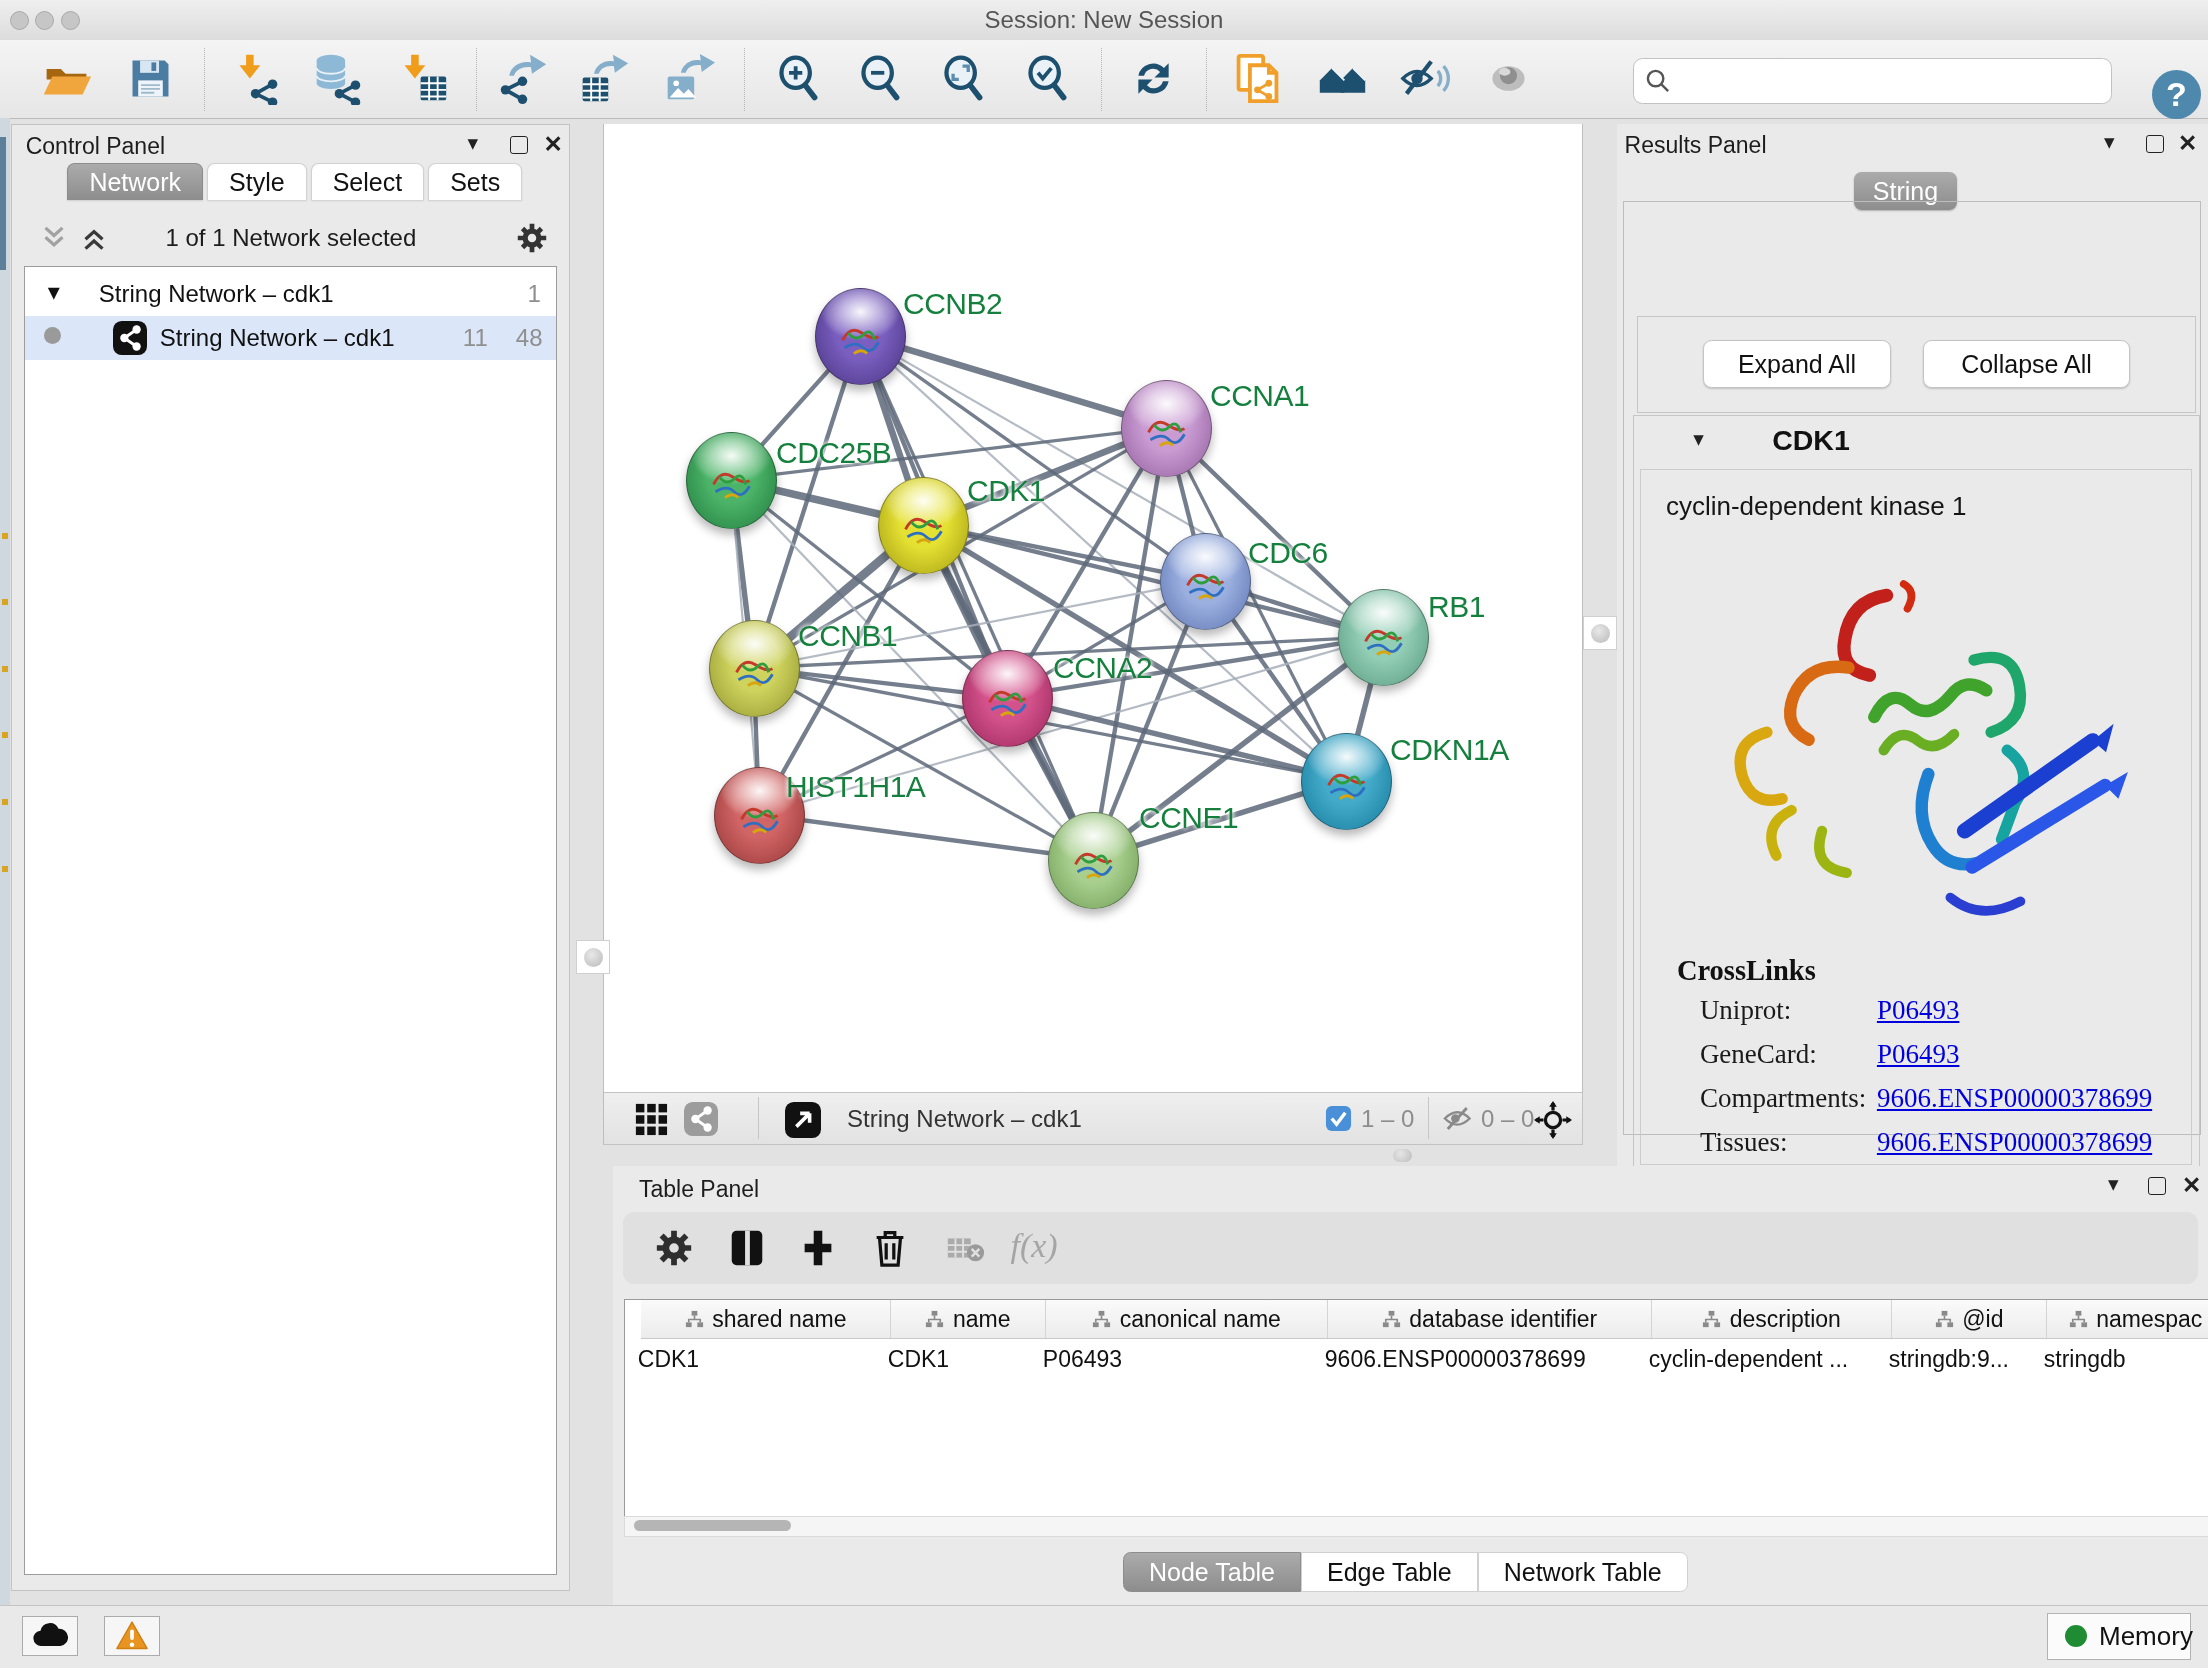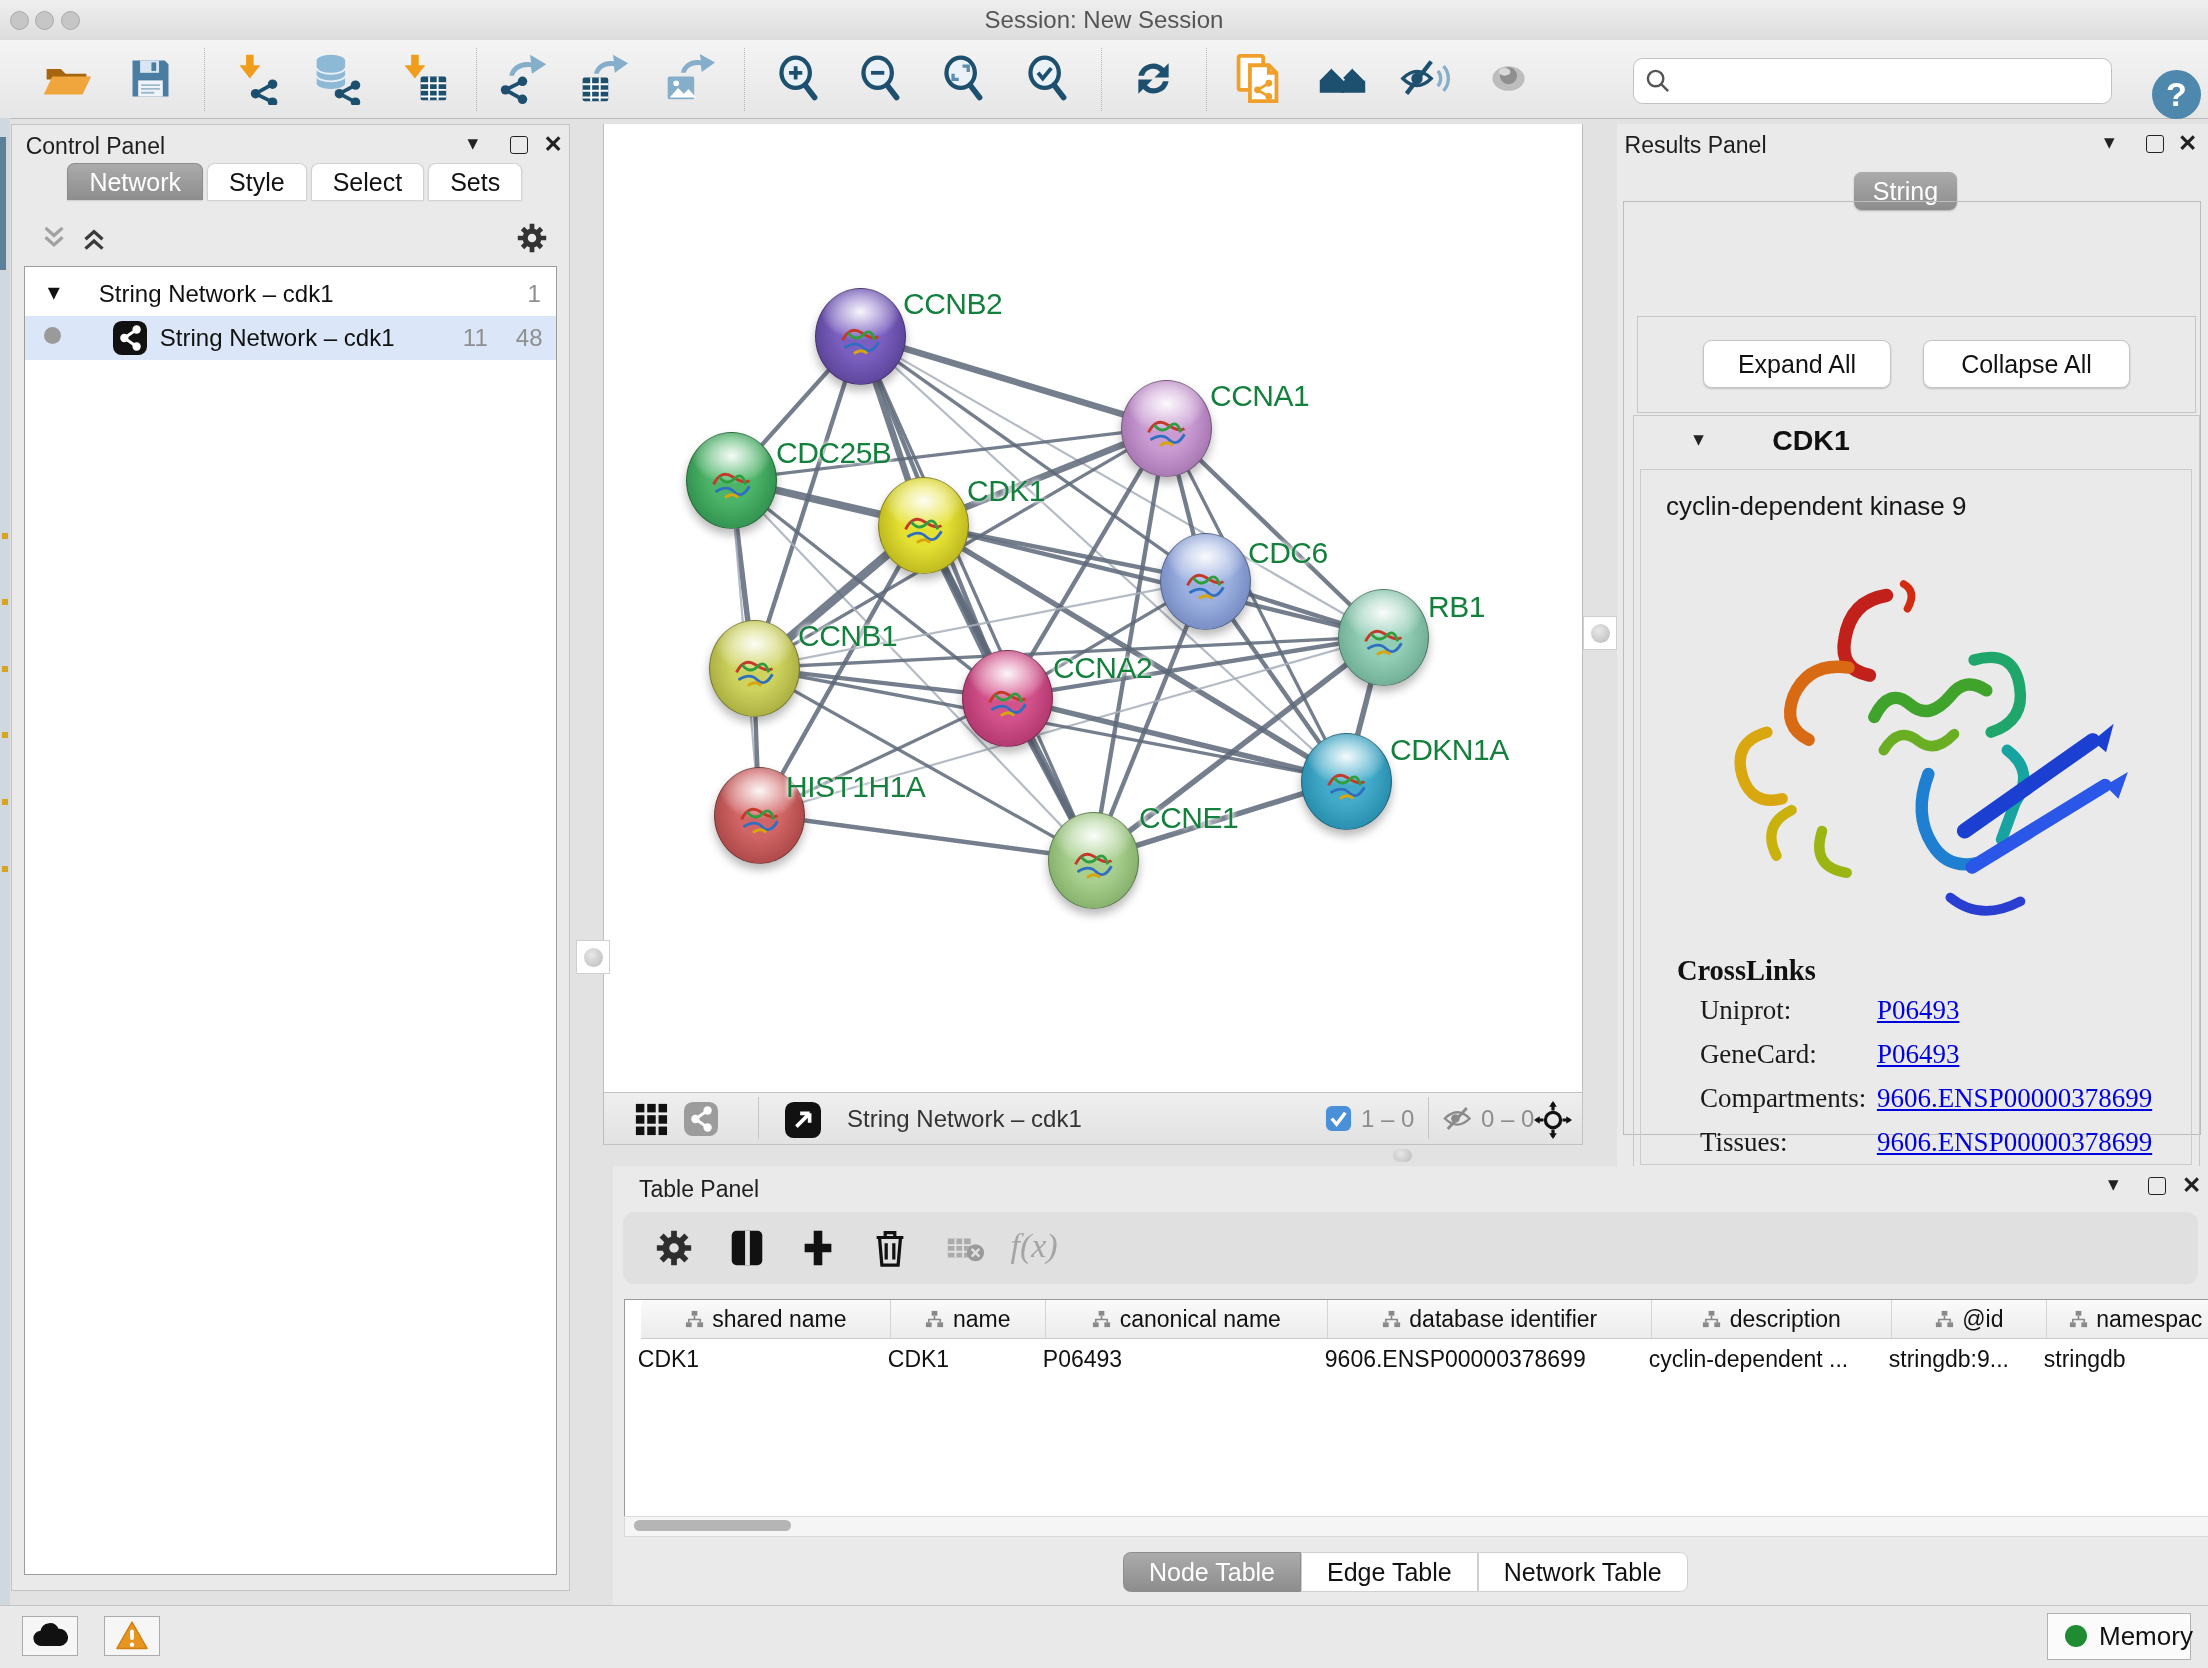--- a/index.html
+++ b/index.html
@@ -319,20 +319,21 @@
     <span class="tab sel">Network</span><span class="tab">Style</span><span class="tab">Select</span><span class="tab">Sets</span>
   </div>
 
   <div class="selrow">
     <svg style="position:absolute;left:15px;top:7.6px" width="34" height="28.5" viewBox="0 0 36 30">
         <path d="M9 4l9 8 9-8M9 14l9 8 9-8" stroke="#a2a2a2" stroke-width="3.5" fill="none"></path>
       </svg>
     <svg style="position:absolute;left:55px;top:7.6px" width="34" height="28.5" viewBox="0 0 36 30">
         <path d="M9 26l9-8 9 8M9 16l9-8 9 8" stroke="#3a3a3a" stroke-width="3.5" fill="none"></path>
       </svg>
+    <span class="txt">1 of 1 Network selected</span>
     <svg style="position:absolute;right:9.5px;top:3.8px" width="36" height="36" viewBox="0 0 38 38">
         <g stroke="#333" stroke-width="5">
           <path d="M19 4v30M4 19h30M9 9l20 20M29 9L9 29"></path>
         </g>
         <circle cx="19" cy="19" r="10" fill="#333"></circle>
         <circle cx="19" cy="19" r="4.5" fill="#eaeaea"></circle>
       </svg>
   </div>
 
   <div class="treebox">
@@ -583,21 +584,21 @@
       <div class="res-btn" style="left:65px;width:186px">Expand All</div>
       <div class="res-btn" style="left:285px;width:205px">Collapse All</div>
     </div>
 
     <div class="res-sec">
       <div class="sec-head">
         <span class="caret">▾</span>
         <span class="gene">CDK1</span>
       </div>
       <div class="sec-body">
-        <div class="gene-desc">cyclin-dependent kinase 9</div>
+        <div class="gene-desc">cyclin-dependent kinase 1</div>
 
         <svg class="protein" width="476" height="399" viewBox="0 0 500 420">
           <g fill="none" stroke-linecap="round">
             <path d="M218 52q-38 6-44 46q-6 32 26 38" stroke="#c2201a" stroke-width="14"></path>
             <path d="M236 40q14 8 4 26" stroke="#d12c10" stroke-width="8"></path>
             <path d="M178 128q-42-6-58 30q-12 32 16 46" stroke="#d96a14" stroke-width="13"></path>
             <path d="M92 196q-36 10-26 46q10 32 42 24" stroke="#d9a810" stroke-width="12"></path>
             <path d="M118 278q-32 16-16 48" stroke="#c9b20e" stroke-width="11"></path>
             <path d="M150 300q-12 38 26 44" stroke="#9cb513" stroke-width="11"></path>
             <path d="M205 180q16-32 38-13q20 17 42-9q16-21 38-6" stroke="#3fa32c" stroke-width="13"></path>

